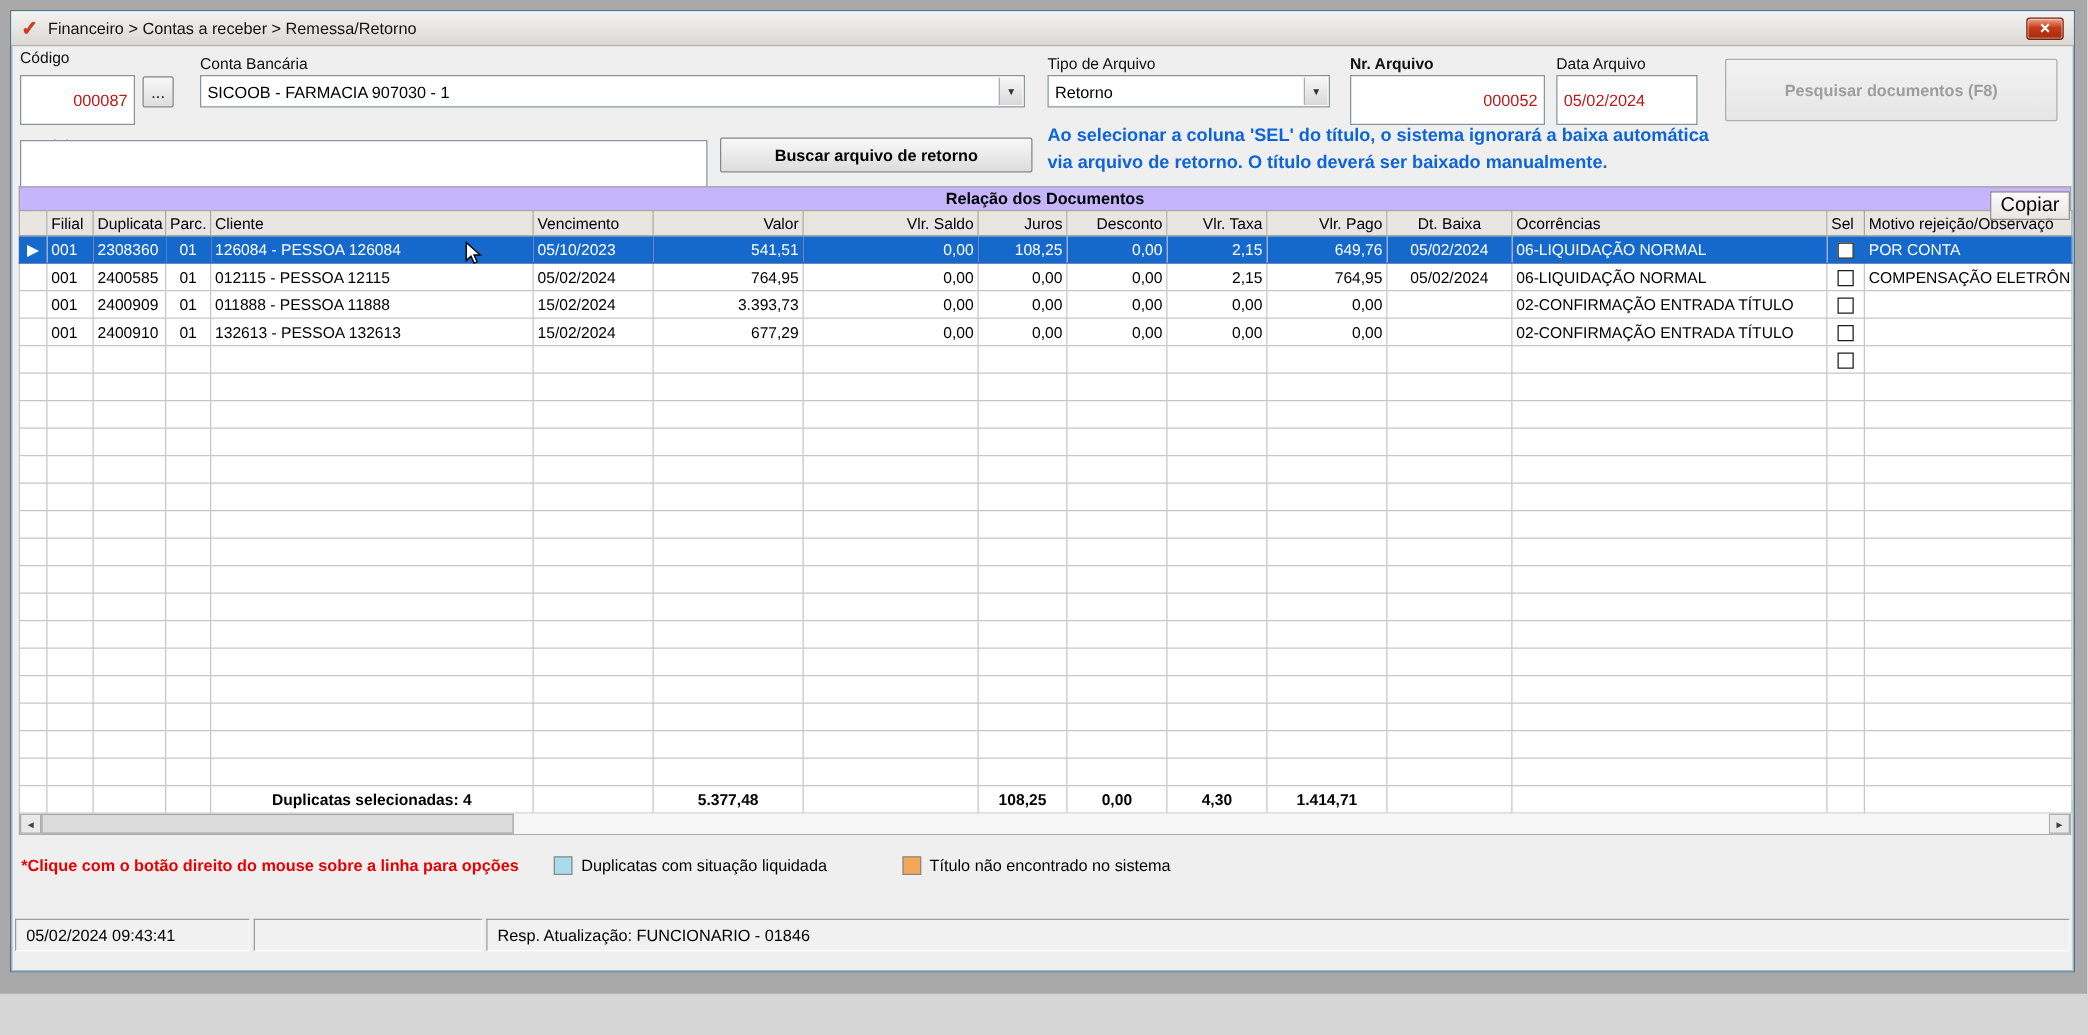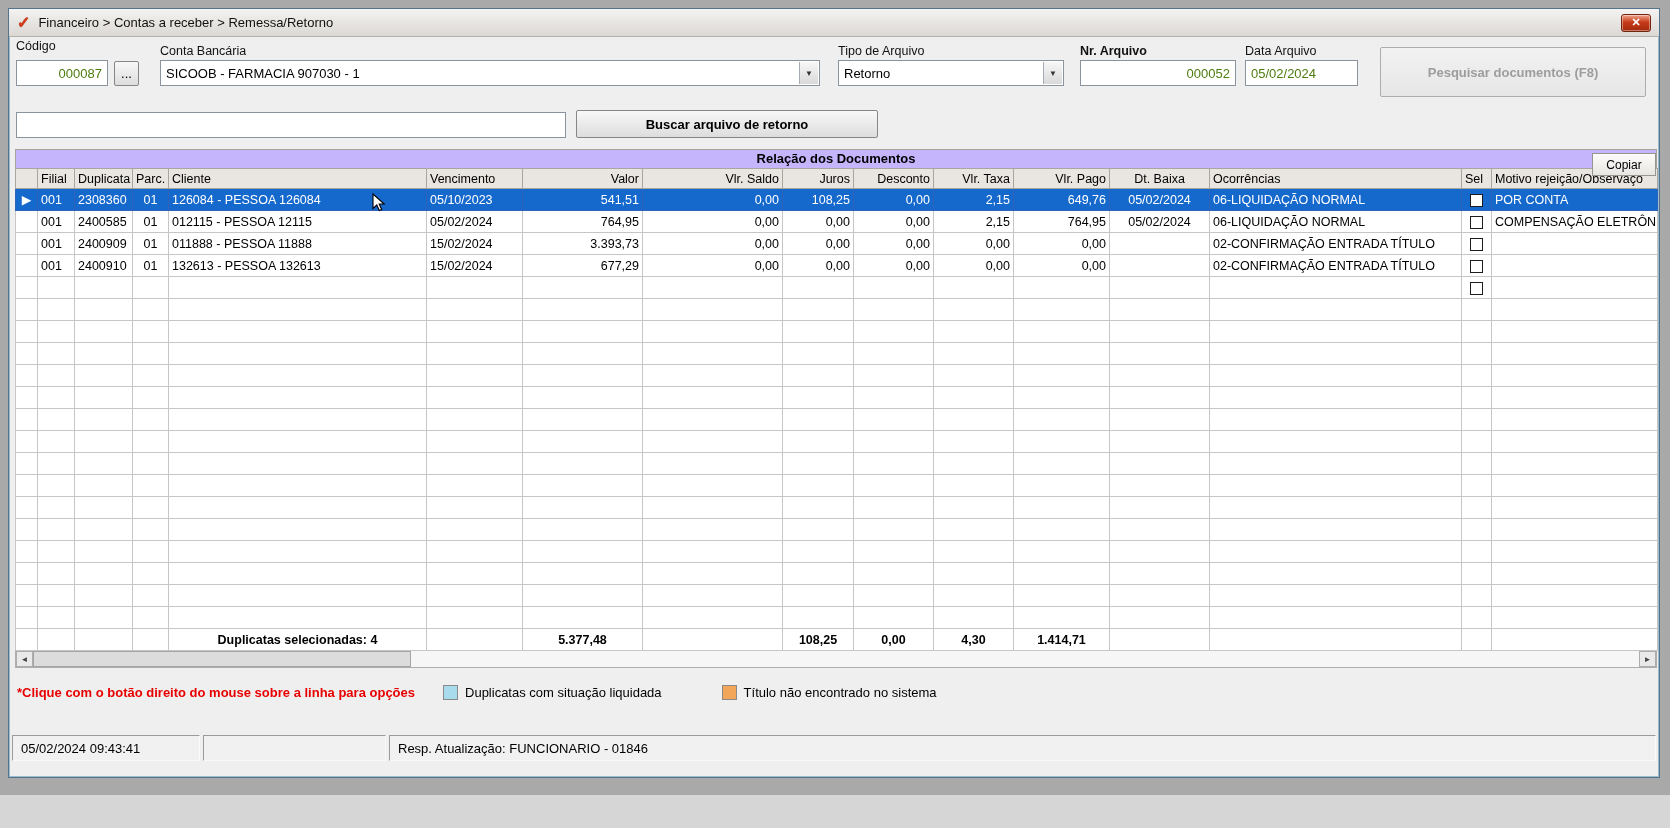--- a/index.html
+++ b/index.html
@@ -26,39 +26,39 @@
   .app-icon { color:#d63a1c; font-weight:bold; font-size:16px; margin-right:8px; text-shadow:0 0 1px #8c1f0a; }
   .title { font-size:13px; color:#111; }
   .close-btn { margin-left:auto; width:30px; height:18px;
     background:linear-gradient(#f0a68e,#c63a18 45%,#a22a0c);
     border:1px solid #74230e; border-radius:3px; color:#fff; font-size:11px; font-weight:bold;
     display:flex; align-items:center; justify-content:center;
     box-shadow: inset 0 0 0 1px rgba(255,255,255,.4); cursor:default; }
 
   .form-area { position:relative; height:112px; flex:0 0 auto; }
   .lbl { position:absolute; font-size:12.5px; color:#111; white-space:nowrap; }
-  .tbx { position:absolute; height:26px; border:1px solid #8a949e; background:#fff; padding:0 5px;
-    font:13px "Liberation Sans", sans-serif; color:#4d7c0f; }
+  .tbx { position:absolute; height:40px; border:1px solid #8a949e; background:#fff; padding:0 5px;
+    font:13px "Liberation Sans", sans-serif; color:#b91c1c; }
   .tbx.num { text-align:right; }
   .combo { position:absolute; height:26px; border:1px solid #8a949e; background:#fff;
     display:flex; align-items:center; padding:0 22px 0 5px; white-space:nowrap; overflow:hidden; }
   .drop { position:absolute; right:1px; top:1px; bottom:1px; width:19px;
     background:linear-gradient(#f7f7f7,#d9d9d9); border-left:1px solid #a7adb5;
     display:flex; align-items:center; justify-content:center; font-size:8px; color:#333; }
   .btn { position:absolute; background:linear-gradient(#f8f8f8,#dddddd); border:1px solid #868686; border-radius:2px;
     font:bold 13px "Liberation Sans", sans-serif; display:flex; align-items:center; justify-content:center; cursor:default; }
   .btn.small { font-weight:normal; }
   .btn.disabled { color:#9d9d9d; background:linear-gradient(#f2f2f2,#e6e6e6); border-color:#adadad; }
   .info-text { position:absolute; left:829px; top:62px; color:var(--info); font-weight:bold; font-size:14.5px; line-height:21px; }
 
   .grid-wrap { margin:0 4px 0 6px; width:1642px; flex:0 0 auto; }
   .grid-title-bar { position:relative; height:19px; background:#c4b5fd; border:1px solid #a6a39d; border-bottom:none;
     text-align:center; font-weight:bold; font-size:13px; line-height:18px; z-index:2; }
   .copiar-btn { position:absolute; right:0; top:3px; width:64px; height:23px;
-    background:linear-gradient(#fcfcfb,#e8e6e2); border:1px solid #98958e; font-size:12px; font-weight:normal;
+    background:linear-gradient(#fcfcfb,#e8e6e2); border:1px solid #98958e; font-size:16px; font-weight:normal;
     display:flex; align-items:center; justify-content:center; z-index:6; }
 
   table.grid { border-collapse:collapse; table-layout:fixed; width:1642px; background:#fff;border-radius:13px; }
   table.grid th { background:#e9e6e1; border:1px solid #a9a69f; font-weight:normal; font-size:12.5px;
     height:20px; padding:0 3px; text-align:left; white-space:nowrap; overflow:hidden; }
   table.grid td { border:1px solid #c6c6c6; font-size:12.5px; height:22px; padding:0 3px;
     white-space:nowrap; overflow:hidden; background:#fff; }
   table.grid .ar { text-align:right; }
   table.grid .ac { text-align:center; }
   tr.sel-row td { background:var(--sel) !important; color:#fff; border-color:#2f62b8; }
@@ -121,22 +121,26 @@
     <input class="tbx num" style="left: 1071px; top: 23px; width: 156px;" value="000052">
 
     <span class="lbl" style="left:1236px; top:7px;">Data Arquivo</span>
     <input class="tbx" style="left: 1236px; top: 23px; width: 113px;" value="05/02/2024">
 
     <button class="btn disabled" style="left:1371px; top:10px; width:266px; height:50px;">Pesquisar documentos (F8)</button>
 
     <span class="lbl" style="left:7px; top:73px;">Caminho</span>
     <input class="tbx" style="left: 7px; top: 75px; width: 550px;" value="">
 
-    <button class="btn" style="left:567px; top:73px; width:302px; height:28px;">Buscar arquivo de retorno</button>
-
+    <button class="btn" style="left:567px; top:73px; width:250px; height:28px;">Buscar arquivo de retorno</button>
+
+    <div class="info-text">
+      <div>Ao selecionar a coluna 'SEL' do título, o sistema ignorará a baixa automática</div>
+      <div>via arquivo de retorno. O título deverá ser baixado manualmente.</div>
+    </div>
   </div>
 
   <div class="grid-wrap">
     <div class="grid-title-bar">
       <span>Relação dos Documentos</span>
       <div class="copiar-btn">Copiar</div>
     </div>
 
     <table class="grid">
       <colgroup>

